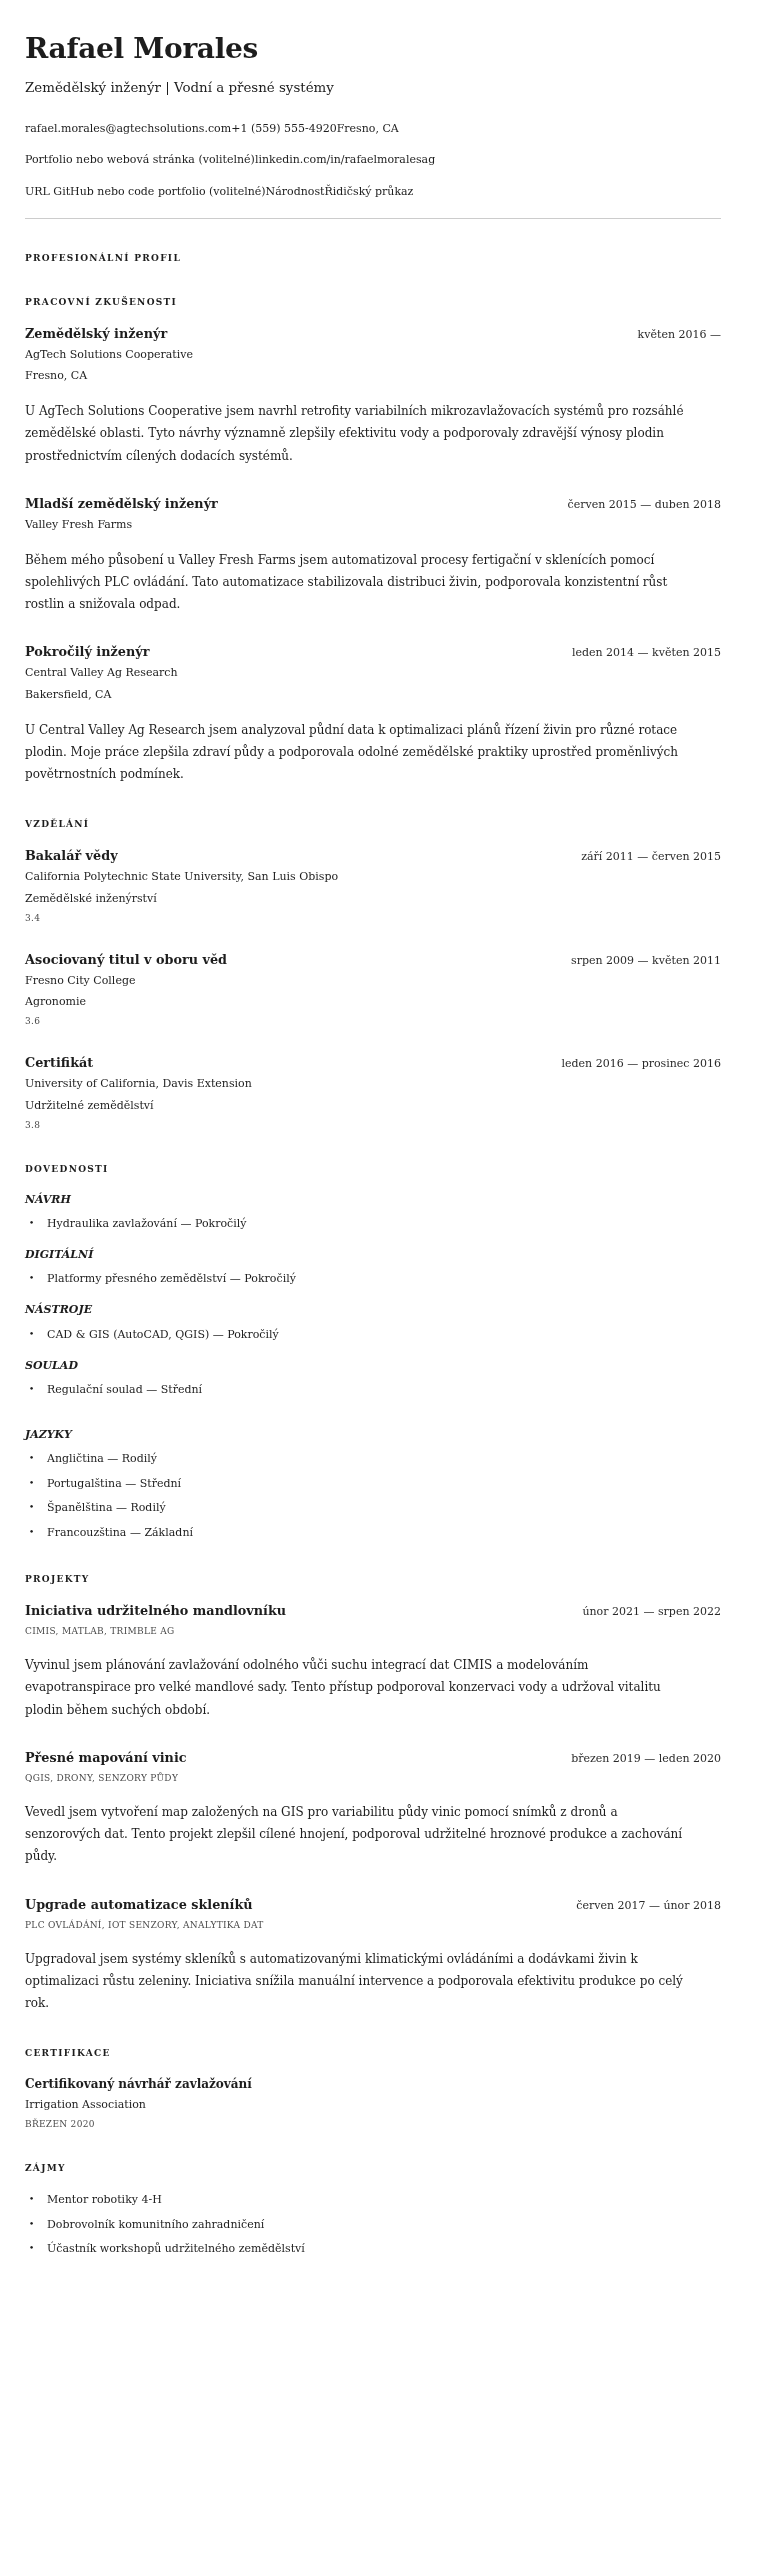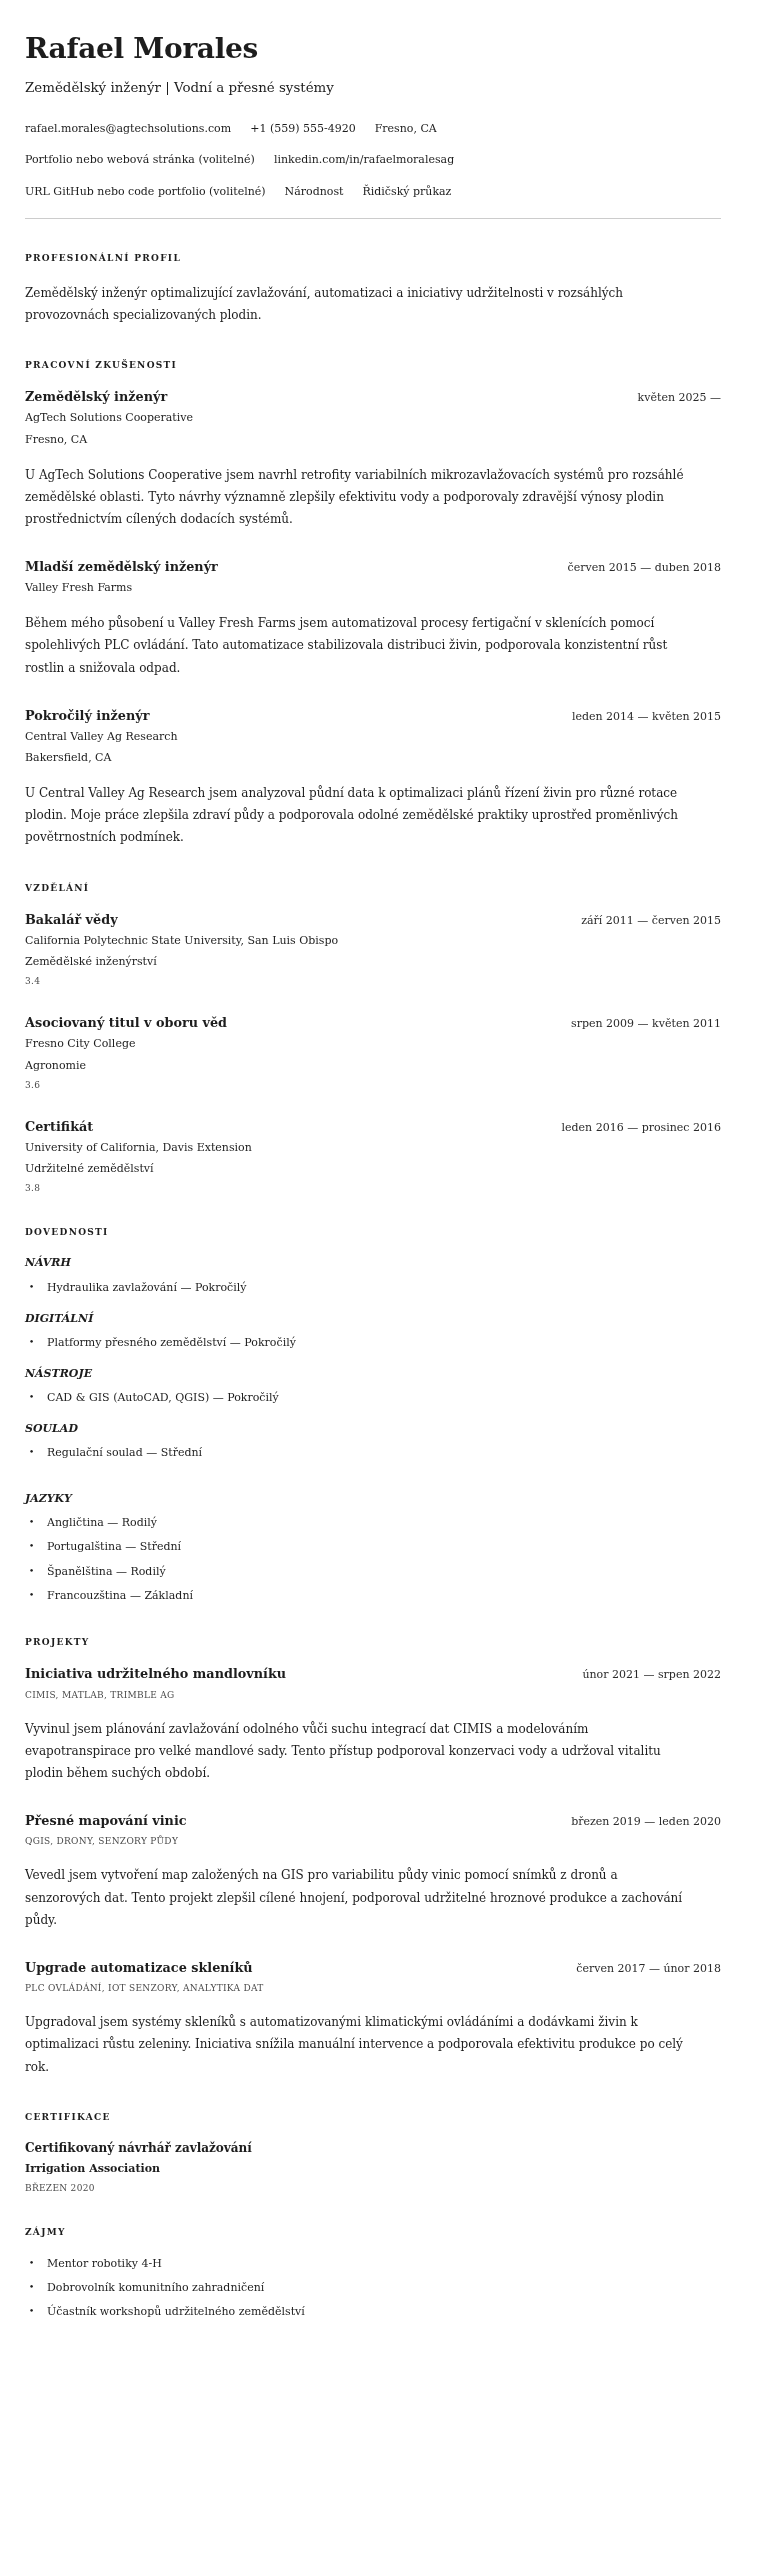--- a/index.html
+++ b/index.html
@@ -18,21 +18,20 @@
     font-size: 28px;
     font-weight: 700;
     letter-spacing: -0.3px;
     line-height: 1.15;
     margin-bottom: 14px;
   }
   .headline { font-size: 13.4px; line-height: 1.3; margin-bottom: 25.5px; }
   .contact-row {
     display: flex;
     flex-wrap: wrap;
-    column-gap: 19px;
     font-size: 11px;
     line-height: 1.3;
     margin-bottom: 17px;
   }
   .divider {
     border: none;
     border-top: 1.3px solid #cccccc;
     margin: 19px 0 0 0;
   }
 
@@ -98,21 +97,21 @@
     position: absolute;
     left: 3.8px;
     top: 0;
     font-size: 9.6px;
   }
 
   .languages-block { margin-top: 31px; }
 
   
   .cert-title { font-size: 12px; font-weight: 700; }
-  .cert-issuer { font-size: 11px; margin-top: 7px; font-weight: bold; }
+  .cert-issuer { font-size: 11px; margin-top: 7px; }
   .cert-date {
     font-size: 9px;
     color: #4a4a4a;
     letter-spacing: 0.3px;
     text-transform: uppercase;
     margin-top: 7.7px;
   }
 </style>
 </head>
 <body>
@@ -135,30 +134,29 @@
     <div class="contact-row">
       <span>URL GitHub nebo code portfolio (volitelné)</span>
       <span>Národnost</span>
       <span>Řidičský průkaz</span>
     </div>
     <hr class="divider">
   </header>
 
   <section class="section">
     <h2 class="section-heading">Profesionální profil</h2>
-    <p class="profile-text">Zemědělský inženýr optimalizující zavlažování, automatizaci a iniciativy udržitelnosti v rozsáhlých provozovnách specializovaných plodin.</p>
   </section>
 
   <section class="section">
     <h2 class="section-heading">Pracovní zkušenosti</h2>
 
     <div class="entry">
       <div class="entry-head">
         <span class="entry-title">Zemědělský inženýr</span>
-        <span class="entry-dates">květen 2025 —</span>
+        <span class="entry-dates">květen 2016 —</span>
       </div>
       <div class="entry-sub">AgTech Solutions Cooperative</div>
       <div class="entry-sub2">Fresno, CA</div>
       <p class="entry-desc">U AgTech Solutions Cooperative jsem navrhl retrofity variabilních mikrozavlažovacích systémů pro rozsáhlé zemědělské oblasti. Tyto návrhy významně zlepšily efektivitu vody a podporovaly zdravější výnosy plodin prostřednictvím cílených dodacích systémů.</p>
     </div>
 
     <div class="entry">
       <div class="entry-head">
         <span class="entry-title">Mladší zemědělský inženýr</span>
         <span class="entry-dates">červen 2015 — duben 2018</span>

